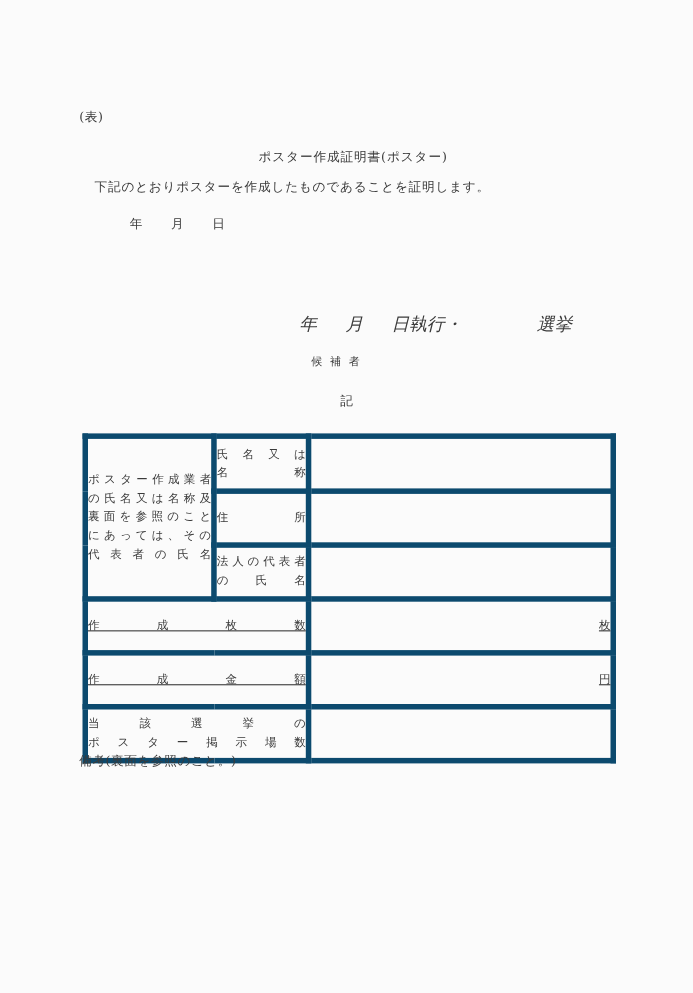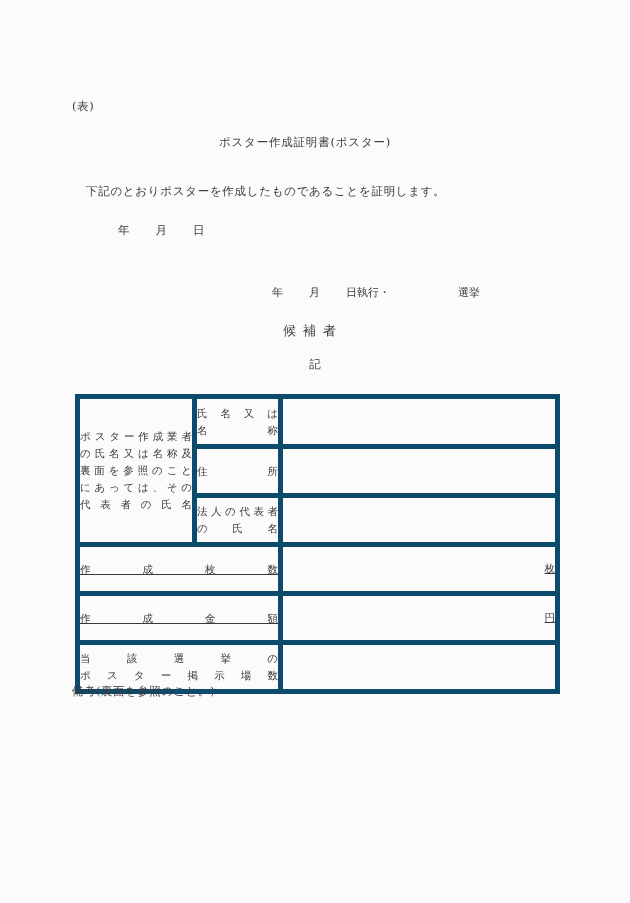--- a/index.html
+++ b/index.html
@@ -37,65 +37,66 @@
     left: 72px;
     top: 99px;
     font-size: 11.5px;
     letter-spacing: 0.6px;
     white-space: nowrap;
   }
 
   
   .doc-title {
     position: absolute;
-    left: 0;
+    left: 16px;
     top: 135px;
     width: 610px;
     text-align: center;
     font-size: 11.5px;
     letter-spacing: 0.8px;
   }
 
   
   .statement {
     position: absolute;
     left: 86px;
-    top: 184px;
+    top: 163px;
     font-size: 11.5px;
     letter-spacing: 0.7px;
     white-space: nowrap;
   }
 
   
   .date-line-left {
     position: absolute;
     left: 118px;
-    top: 223px;
+    top: 196px;
     font-size: 11.5px;
     white-space: nowrap;
   }
   .date-line-left .gap { display: inline-block; width: 26px; }
 
   
   .election-line {
     position: absolute;
     left: 272px;
     top: 285px;
-    font-size: 11px;
-    white-space: nowrap;
+    font-size: 16px;
+    white-space: nowrap;
+    font-style: italic;
   }
   .election-line .gap  { display: inline-block; width: 26px; }
   .election-line .gap2 { display: inline-block; width: 68px; }
 
   
   .candidate {
     position: absolute;
     left: 283px;
     top: 322px;
-    font-size: 13px;
+    font-size: 10px;
     letter-spacing: 7px;
     white-space: nowrap;
   }
 
   
   .ki-mark {
     position: absolute;
     left: 0;
     top: 357px;
     width: 630px;

